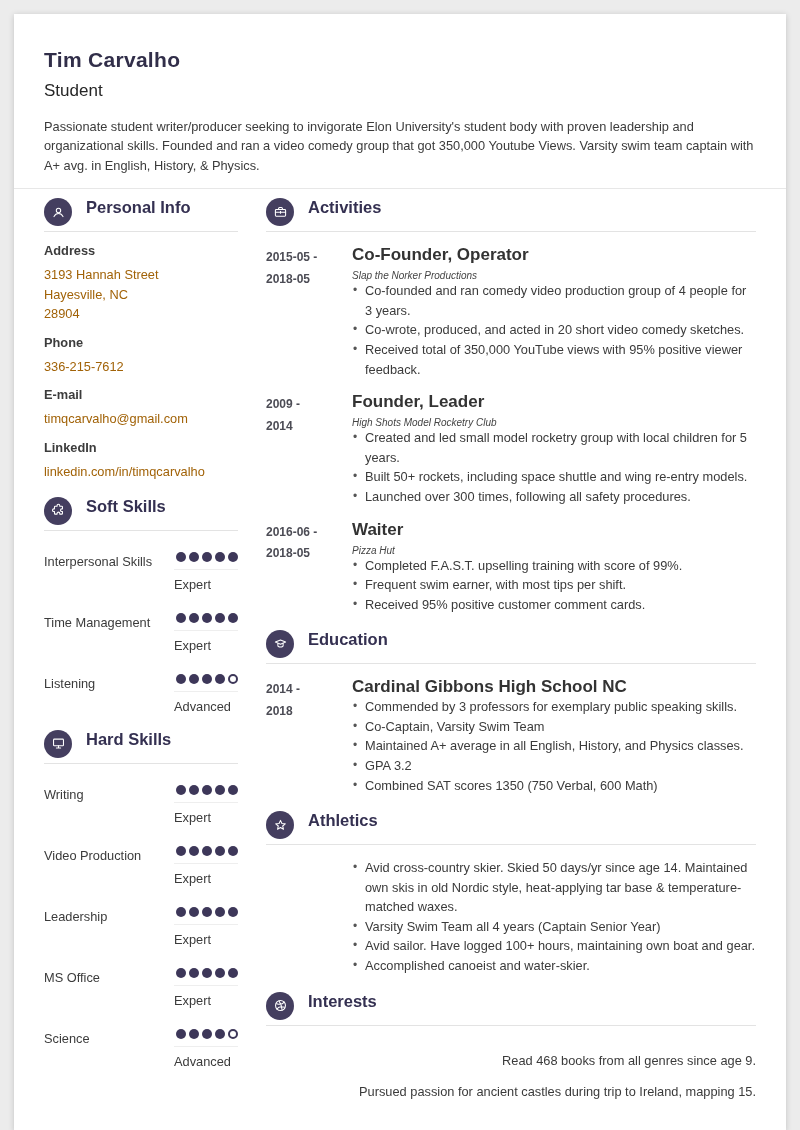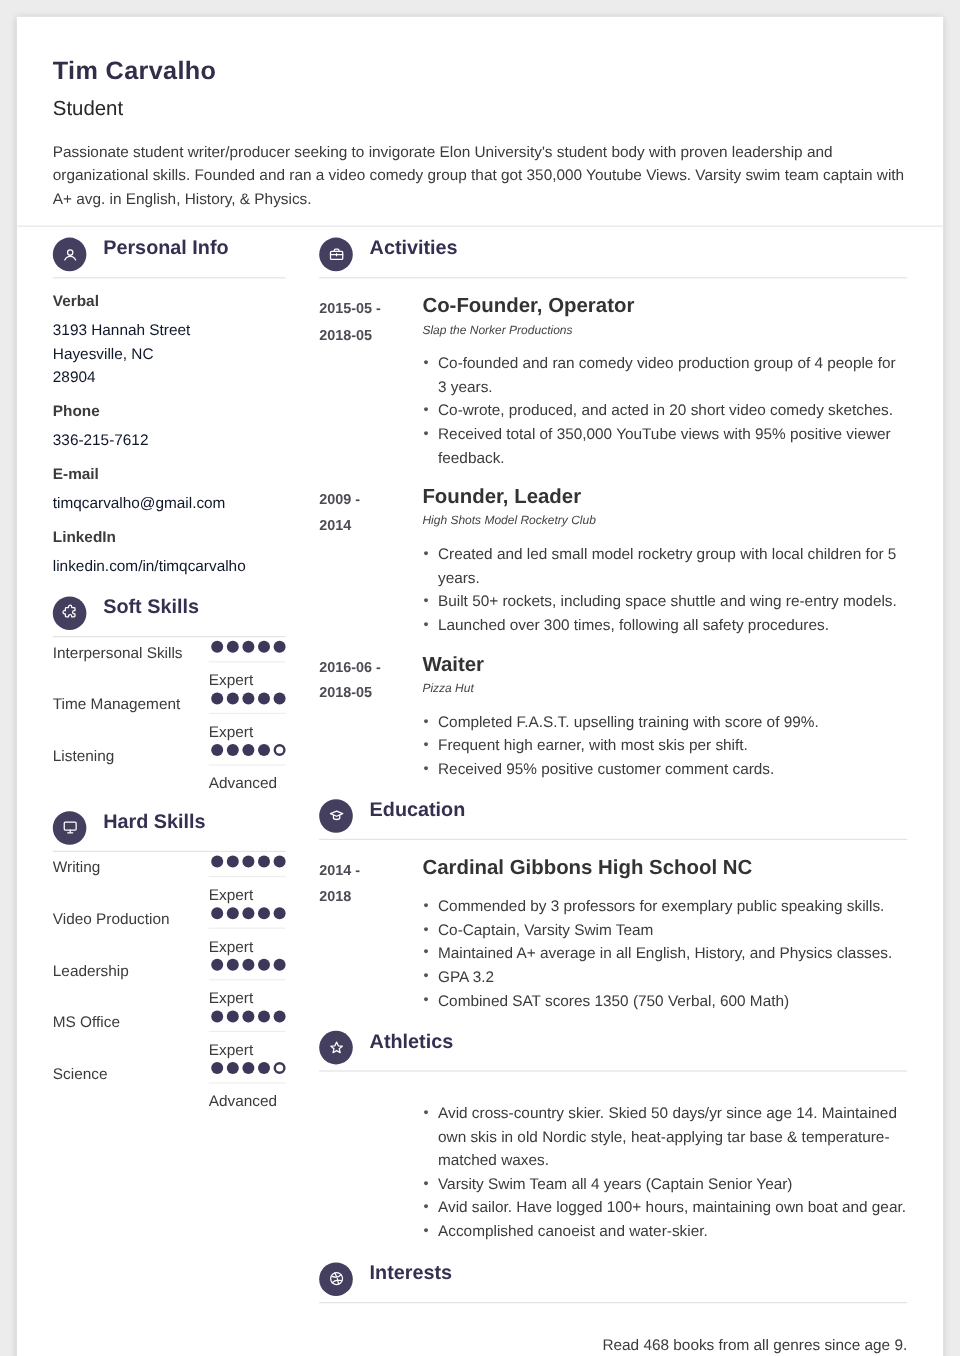--- a/index.html
+++ b/index.html
@@ -69,37 +69,37 @@
   .icon-circle svg { width: 17px; height: 17px; stroke: #ffffff; fill: none; stroke-width: 1.5; stroke-linecap: round; stroke-linejoin: round; }
   .section-title {
     font-size: 16.5px;
     font-weight: 700;
     color: #343051;
   }
 
   
   .pi-field { margin-top: 11px; }
   .pi-label { font-weight: 700; font-size: 12.8px; color: #3c3c3c; margin-bottom: 7px; }
-  .pi-line { font-size: 12.8px; color: #0f172a; line-height: 1.52; }
+  .pi-line { font-size: 12.8px; color: #a16207; line-height: 1.52; }
 
   
-  .skill-row { display: flex; justify-content: space-between; margin-top: 3px; }
+  .skill-row { display: flex; justify-content: space-between; margin-top: 21px; }
   .skill-name { font-size: 12.8px; color: #3b3b3b; line-height: 1.55; max-width: 118px; }
   .skill-rating { flex: 0 0 64px; text-align: left; }
   .dots { display: flex; gap: 3px; justify-content: flex-end; padding-bottom: 7px; border-bottom: 1px solid #eeeeee; }
   .dot { width: 10px; height: 10px; border-radius: 50%; background: #3d3759; }
   .dot.empty { background: #ffffff; border: 2px solid #3d3759; width: 10px; height: 10px; }
   .skill-level { font-size: 12.8px; color: #3b3b3b; margin-top: 7px; }
 
   
   .entry { display: grid; grid-template-columns: 86px 1fr; margin-top: 13px; }
   .entry-dates { font-size: 12px; font-weight: 700; color: #4c4c55; line-height: 1.8; padding-top: 2px; }
   .entry-title { font-size: 17px; font-weight: 700; color: #333333; }
   .entry-subtitle { font-size: 10px; font-style: italic; color: #444444; margin-top: 5px; }
-  ul.entry-bullets { list-style: none; margin-top: 12px; }
+  ul.entry-bullets { list-style: none; margin-top: 0; }
   ul.entry-bullets li {
     font-size: 12.8px; color: #3b3b3b; line-height: 1.53;
     padding-left: 13px; position: relative;
   }
   ul.entry-bullets li::before {
     content: "•"; position: absolute; left: 1px; top: 0; color: #555555; font-size: 12px;
   }
   .interest-par { font-size: 12.8px; color: #3b3b3b; margin-top: 12px; line-height: 1.5; text-align: right; }
   .section-block { margin-top: 16px; }
   .section-block.first { margin-top: 0; }
@@ -121,21 +121,21 @@
           <span class="icon-circle">
               <svg viewBox="0 0 24 24">
                 <circle cx="12" cy="9.2" r="3.1"></circle>
                 <path d="M5.6 17.8c1.5-3.1 3.9-4.3 6.4-4.3s4.9 1.2 6.4 4.3"></path>
               </svg>
             </span>
           <span class="section-title">Personal Info</span>
         </div>
         <div id="personal-info-body">
             <div class="pi-field">
-              <div class="pi-label">Verbal</div>
+              <div class="pi-label">Address</div>
               <div class="pi-line">3193 Hannah Street</div>
               <div class="pi-line">Hayesville, NC</div>
               <div class="pi-line">28904</div>
             </div>
             <div class="pi-field">
               <div class="pi-label">Phone</div>
               <div class="pi-line">336-215-7612</div>
             </div>
             <div class="pi-field">
               <div class="pi-label">E-mail</div>
@@ -322,21 +322,21 @@
             <div class="entry">
               <div class="entry-dates">
                 <div>2016-06 -</div>
                 <div>2018-05</div>
               </div>
               <div class="entry-body">
                 <div class="entry-title">Waiter</div>
                 <div class="entry-subtitle">Pizza Hut</div>
                 <ul class="entry-bullets">
                   <li>Completed F.A.S.T. upselling training with score of 99%.</li>
-                  <li>Frequent high earner, with most skis per shift.</li>
+                  <li>Frequent swim earner, with most tips per shift.</li>
                   <li>Received 95% positive customer comment cards.</li>
                 </ul>
               </div>
             </div>
           </div>
       </div>
       <div class="section-block">
         <div class="section-header">
           <span class="icon-circle">
               <svg viewBox="0 0 24 24">

